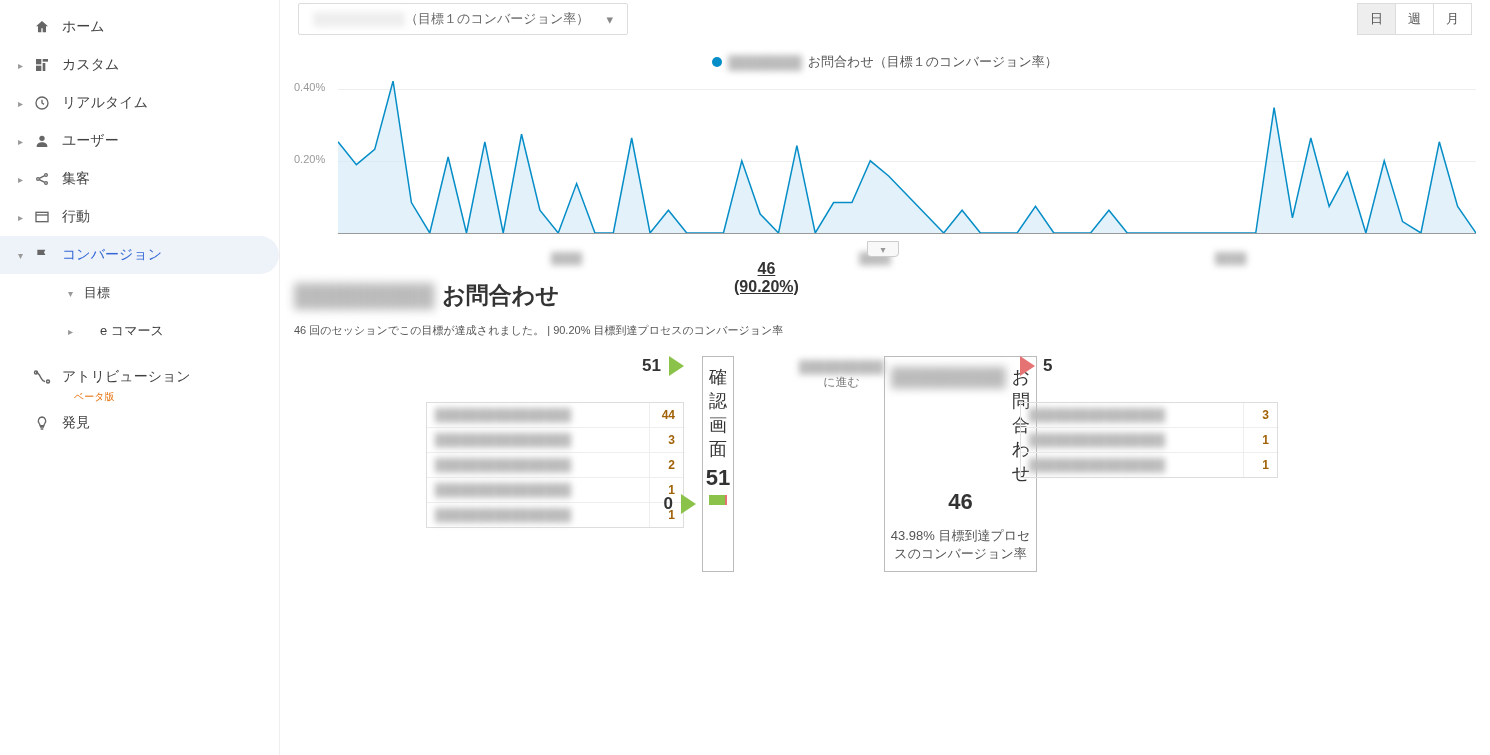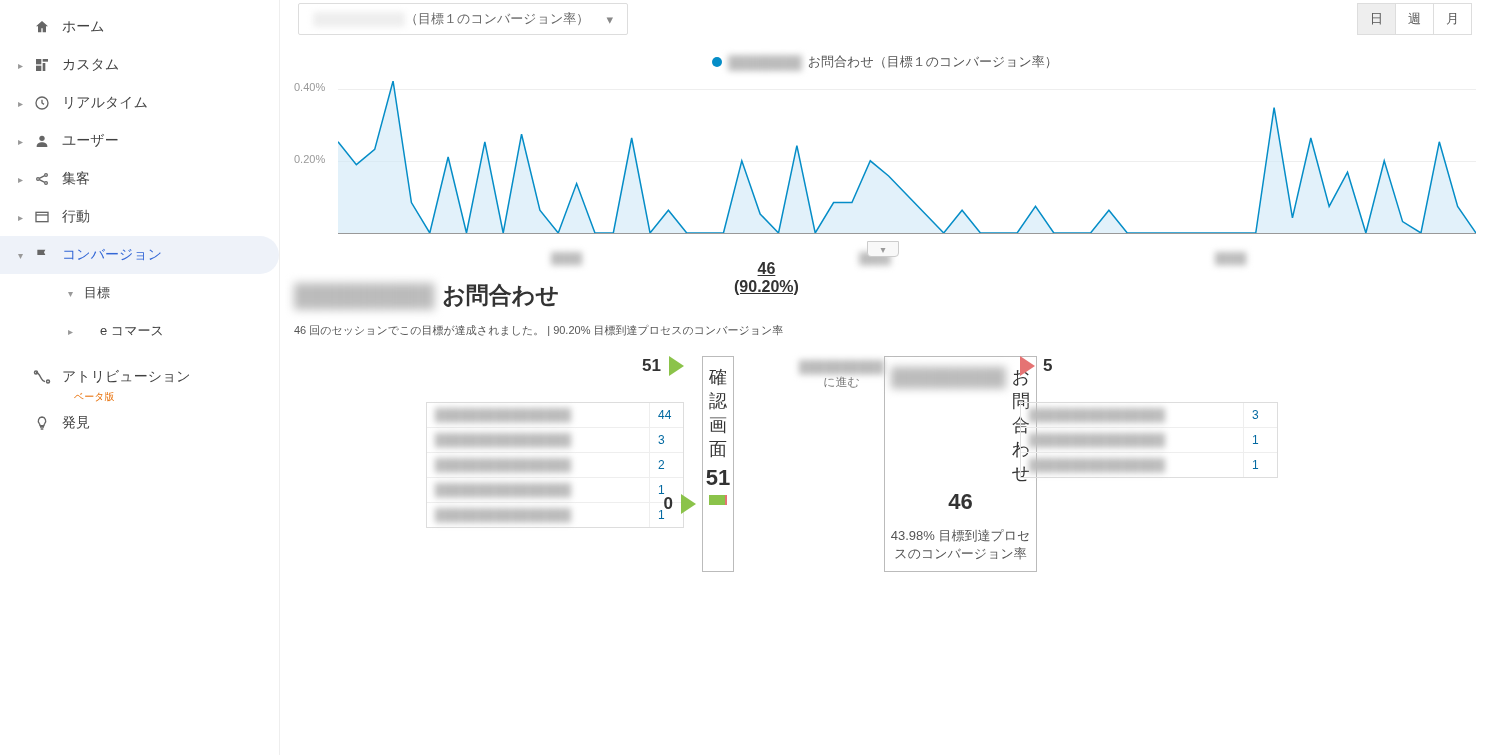--- a/index.html
+++ b/index.html
@@ -36,21 +36,21 @@
 .headline { padding:34px 0 8px 4px; display:flex; align-items:baseline; gap:8px;}
 .headline .blur { filter:blur(5px); color:#bbb; font-size:22px;}
 .headline h2 { font-size:23px; font-weight:700; color:#333;}
 .subline { padding:4px 0 18px 4px; color:#555; font-size:11px;}
 .funnel { display:flex; gap:18px; padding:0 0 0 136px; align-items:flex-start;}
 .side-box { width:258px; }
 .side-table { border:1px solid #ddd; font-size:12px;}
 .side-table .row { display:flex; border-top:1px solid #eee;}
 .side-table .row:first-child{border-top:none;}
 .side-table .c1 { flex:1; padding:5px 8px; filter:blur(3px); color:#bbb; white-space:nowrap; overflow:hidden;}
-.side-table .c2 { width:34px; padding:5px 8px; border-left:1px solid #eee; color:#0369a1;}
+.side-table .c2 { width:34px; text-align:right; padding:5px 8px; border-left:1px solid #eee; color:#a16207;font-weight:bold;}
 .center-col { width:300px; display:flex; flex-direction:row; }
 .step-box { border:1px solid #bbb; width:300px; background:#fff;}
 .step-box .title { text-align:center; font-size:18px; padding:8px 6px 2px 6px; color:#333; display:flex; justify-content:center; gap:6px; align-items:baseline;}
 .step-box .title .blur { filter:blur(4px); color:#bbb;}
 .step-box .count { text-align:center; font-size:22px; font-weight:700; padding:2px 0 4px 0;}
 .step-box .bar { height:10px; margin:0 6px 6px 6px; display:flex;}
 .step-box .bar .g { background:#8bc34a;}
 .step-box .bar .r { background:#e57373;}
 .funnel-shape { width:150px; height:150px; position:relative;}
 .funnel-lbl { text-align:center; font-weight:700; font-size:16px; color:#333; margin-top:6px;text-decoration:underline;}

